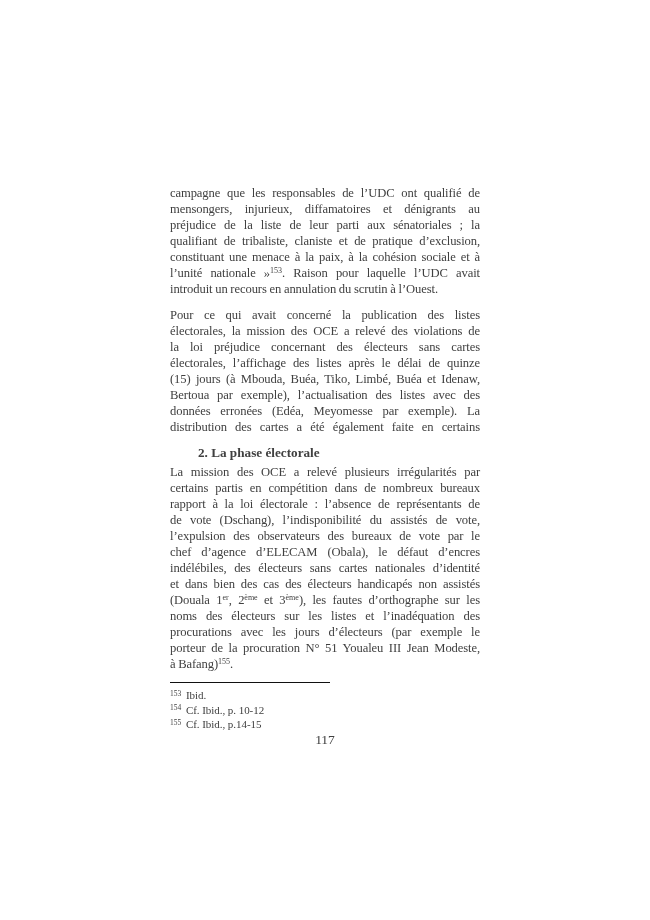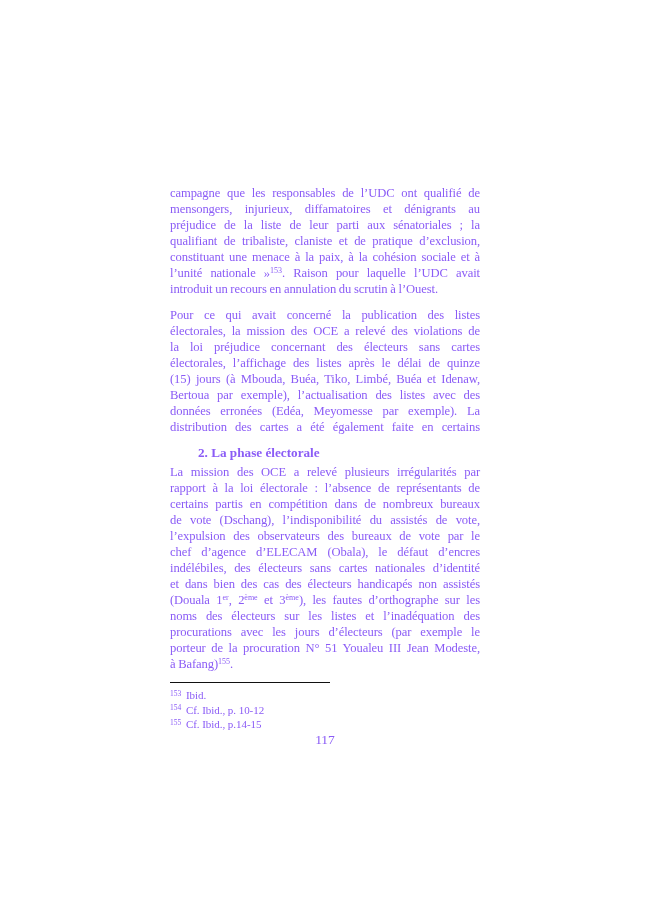--- a/index.html
+++ b/index.html
@@ -6,21 +6,21 @@
     margin: 0;
     padding: 0;
     background: #ffffff;
   }
   .page {
     position: relative;
     width: 650px;
     height: 920px;
     background: #ffffff;
     font-family: "Liberation Serif", serif;
-    color: #8b5cf6;
+    color: #404040;
     overflow: hidden;
   }
   .text-col {
     position: absolute;
     left: 170px;
     top: 185px;
     width: 310px;
   }
   .para {
     font-size: 12.6px;
@@ -98,22 +98,22 @@
           <div class="line">la loi préjudice concernant des électeurs sans cartes</div>
           <div class="line">électorales, l’affichage des listes après le délai de quinze</div>
           <div class="line">(15) jours (à Mbouda, Buéa, Tiko, Limbé, Buéa et Idenaw,</div>
           <div class="line">Bertoua par exemple), l’actualisation des listes avec des</div>
           <div class="line">données erronées (Edéa, Meyomesse par exemple). La</div>
           <div class="line">distribution des cartes a été également faite en certains</div>
         </div>
         <div class="heading">2. La phase électorale</div>
         <div class="para">
           <div class="line">La mission des OCE a relevé plusieurs irrégularités par</div>
+          <div class="line">certains partis en compétition dans de nombreux bureaux</div>
           <div class="line">rapport à la loi électorale : l’absence de représentants de</div>
-          <div class="line">certains partis en compétition dans de nombreux bureaux</div>
           <div class="line">de vote (Dschang), l’indisponibilité du assistés de vote,</div>
           <div class="line">l’expulsion des observateurs des bureaux de vote par le</div>
           <div class="line">chef d’agence d’ELECAM (Obala), le défaut d’encres</div>
           <div class="line">indélébiles, des électeurs sans cartes nationales d’identité</div>
           <div class="line">et dans bien des cas des électeurs handicapés non assistés</div>
           <div class="line">(Douala 1<sup class="fn">er</sup>, 2<sup class="fn">ème</sup> et 3<sup class="fn">ème</sup>), les fautes d’orthographe sur les</div>
           <div class="line">noms des électeurs sur les listes et l’inadéquation des</div>
           <div class="line">procurations avec les jours d’électeurs (par exemple le</div>
           <div class="line">porteur de la procuration N° 51 Youaleu III Jean Modeste,</div>
           <div class="line last-line">à Bafang)<sup class="fn">155</sup>.</div>

